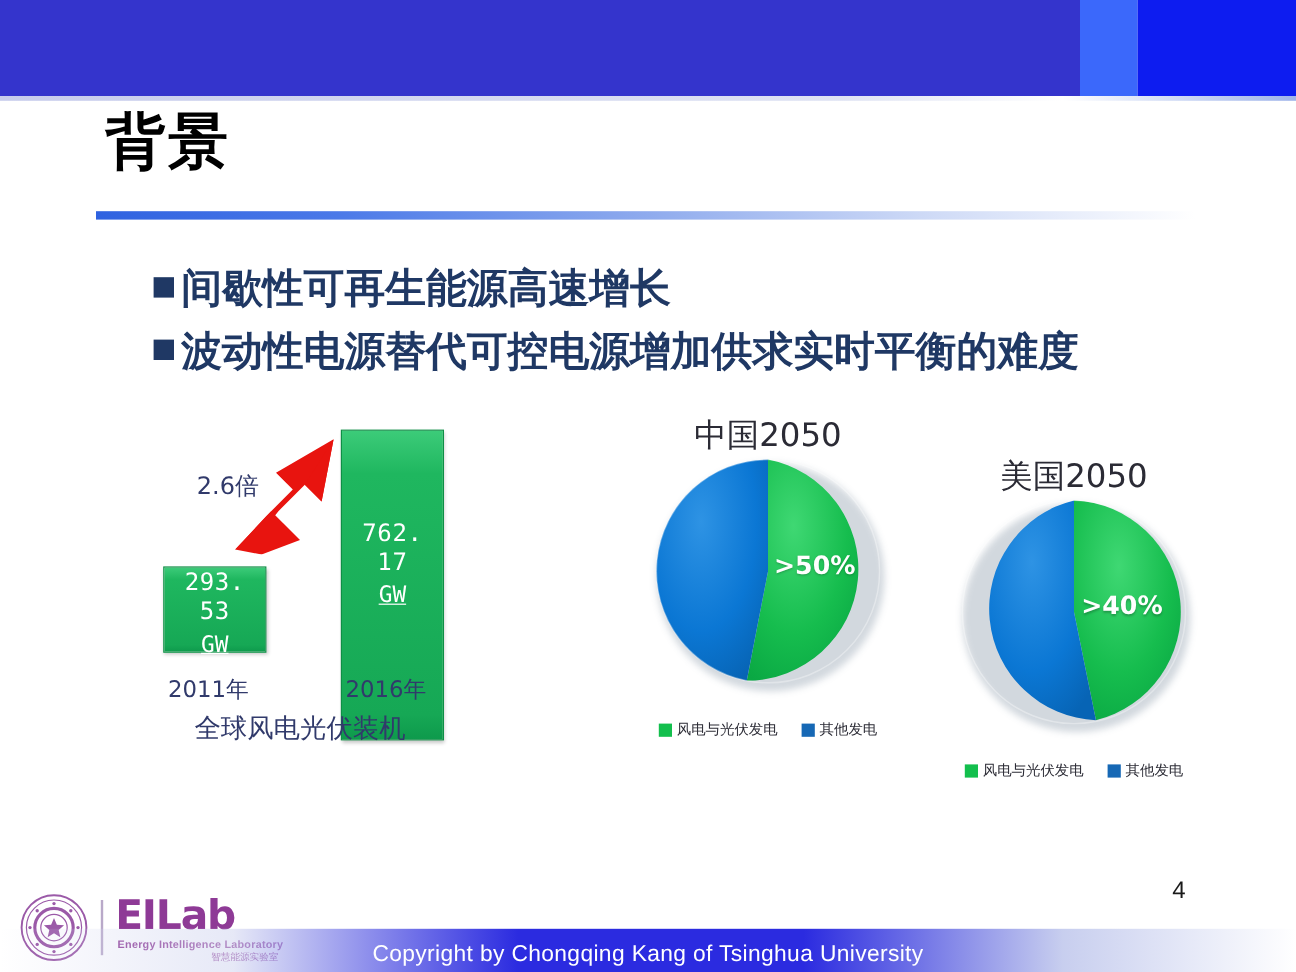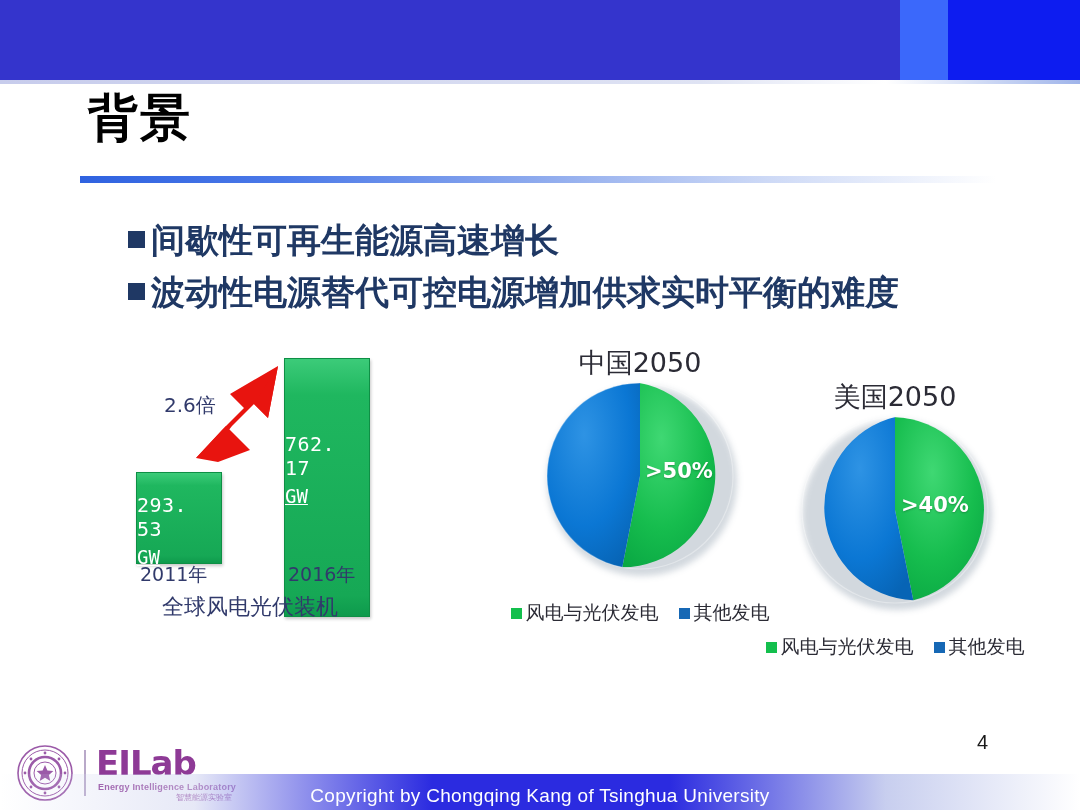--- a/index.html
+++ b/index.html
@@ -107,29 +107,29 @@
   }
 
   
   .barchart { position: absolute; left: 120px; top: 340px; width: 320px; height: 290px; }
   .bar {
     position: absolute;
     background: linear-gradient(to bottom, #3ccb79 0%, #1fb75f 14%, #16a855 92%, #0e9a4c 100%);
     border: 1px solid #0e8f45;
     box-shadow: 1px 2px 3px rgba(0,0,0,0.22);
     color: #ffffff;
-    text-align: left;
+    text-align: center;
     font-family: "DejaVu Sans Mono", "Liberation Mono", monospace;
   }
   .bar-value { font-size: 20px; letter-spacing: 0.5px; }
   .bar-unit  { font-size: 19px; margin-top: 5px; text-decoration: underline; }
   #bar-2011 {
     left: 16px; top: 132px;
     width: 84px; height: 70px;
-    padding-top: 20px;
+    padding-top: 0;
   }
   #bar-2016 {
     left: 164px; top: 18px;
     width: 84px; height: 184px;
     padding-top: 73px;
   }
   .bar-xlabel {
     position: absolute;
     color: #313a6b;
     font-size: 19px;
@@ -193,21 +193,21 @@
     font-family: "DejaVu Sans", "Liberation Sans", sans-serif;
     text-shadow: 0 1px 2px rgba(0,0,0,0.25);
   }
   .pie-legend {
     position: absolute;
     left: 0; top: 255px;
     width: 260px;
     display: flex;
     justify-content: center;
     gap: 20px;
-    font-size: 19px;
+    font-size: 12px;
     color: #2b2b35;
     white-space: nowrap;
     font-family: "DejaVu Sans", "Liberation Sans", sans-serif;
   }
   .legend-item { display: flex; align-items: center; gap: 4px; }
   .legend-swatch { width: 11px; height: 11px; flex: 0 0 auto; }
 
   
   .footer-bar {
     position: absolute;

